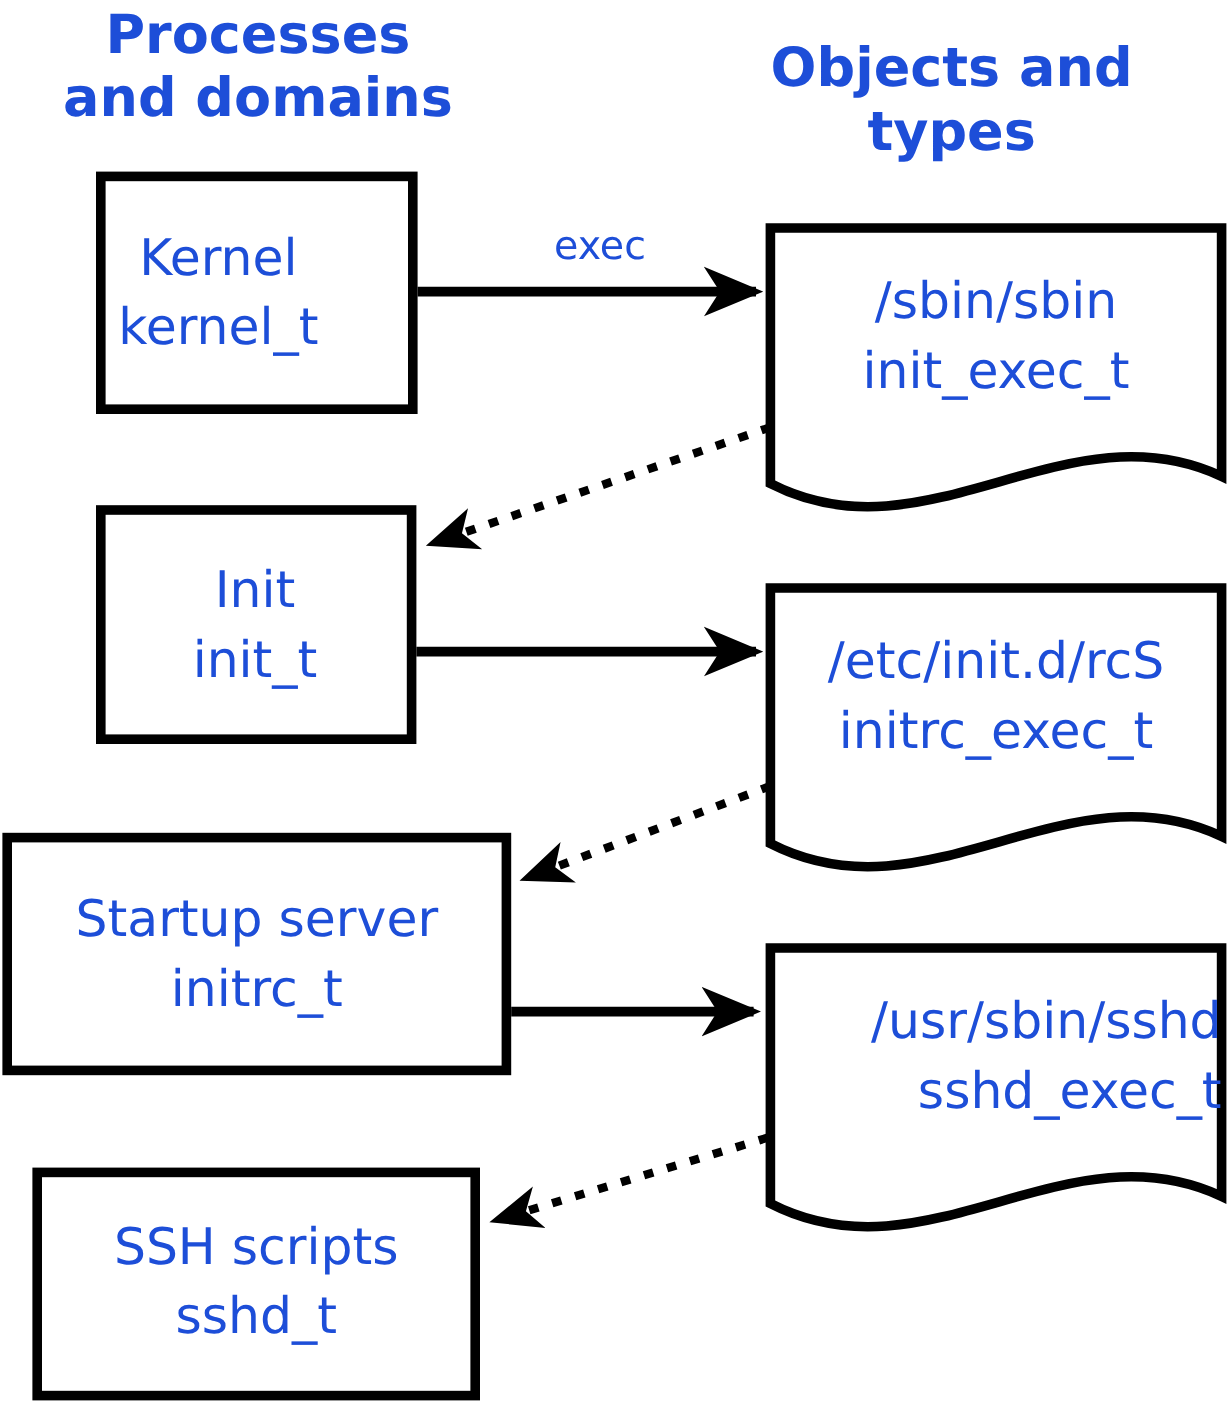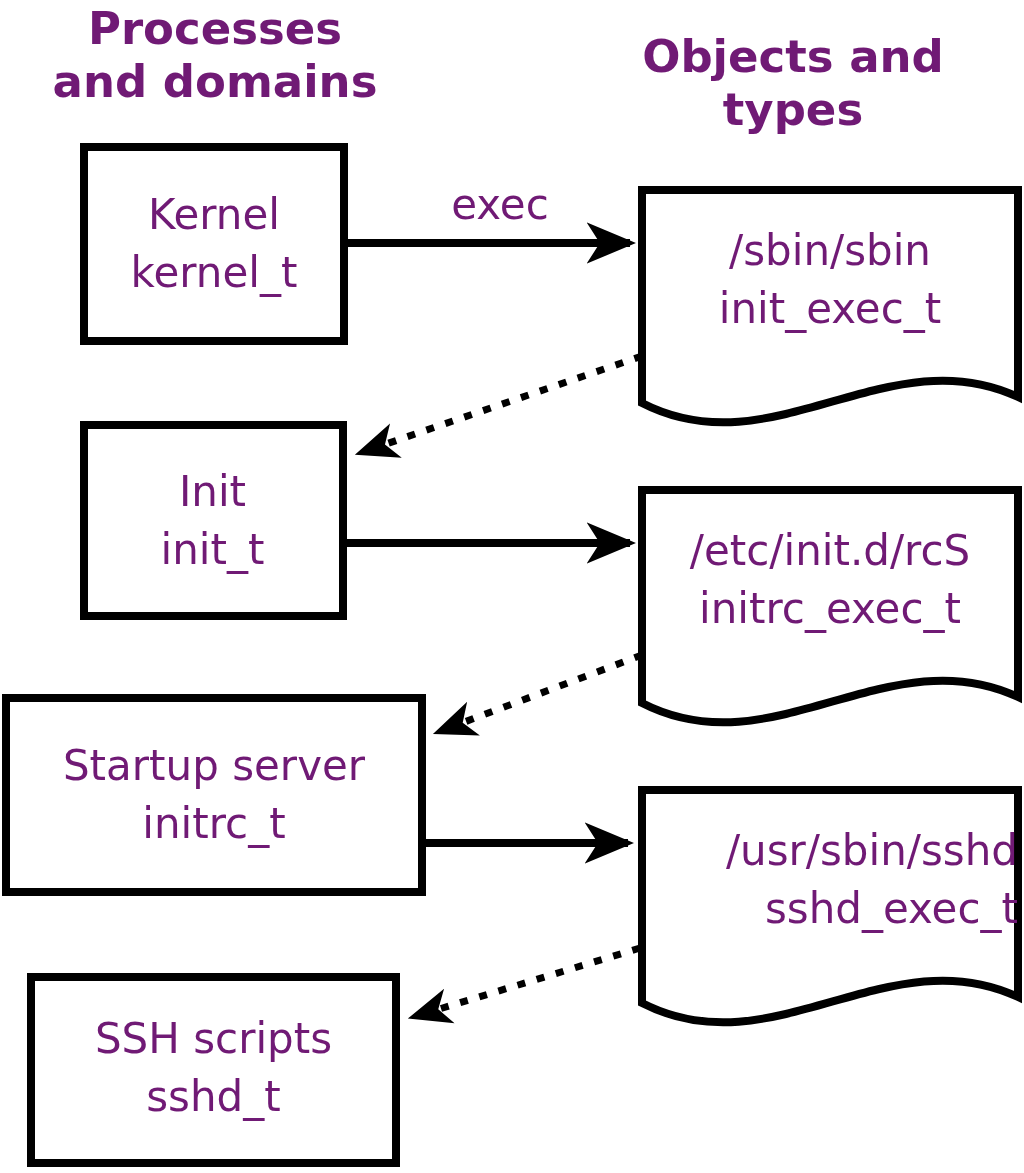--- a/index.html
+++ b/index.html
@@ -2,21 +2,21 @@
 <html><head>
 <meta charset="utf-8">
 <style>
   html, body { margin: 0; padding: 0; background: #ffffff; }
   #canvas {
     position: relative;
     width: 1024px;
     height: 1173px;
     background: #ffffff;
     font-family: "DejaVu Sans", "Liberation Sans", sans-serif;
-    color: #701a75;
+    color: #1d4ed8;
     overflow: hidden;
   }
   #diagram-svg {
     position: absolute;
     left: 0; top: 0;
     width: 1024px; height: 1173px;
     z-index: 1;
   }
   .col-header {
     position: absolute;
@@ -35,32 +35,32 @@
     display: flex;
     flex-direction: column;
     align-items: center;
     justify-content: center;
     text-align: center;
     font-size: 42px;
     line-height: 58px;
     white-space: nowrap;
     z-index: 2;
   }
-  #process-label-0 { left: 96px;  top: 143px; width: 236px; height: 202px; }
+  #process-label-0 { left: 64px;  top: 143px; width: 236px; height: 202px; }
   #process-label-1 { left: 79px;  top: 421px; width: 267px; height: 199px; }
   #process-label-2 { left: 2px;   top: 694px; width: 424px; height: 202px; }
   #process-label-3 { left: 27px;  top: 973px; width: 373px; height: 190px; }
   #object-label-0  { left: 642px; top: 190px; width: 376px; height: 180px; }
   #object-label-1  { left: 642px; top: 490px; width: 376px; height: 180px; }
   #object-label-2  { left: 642px; top: 790px; width: 376px; height: 180px; align-items: flex-end; }
   #exec-label {
     position: absolute;
     left: 430px; top: 183px; width: 140px;
     text-align: center;
-    font-size: 42px;
+    font-size: 33px;
     line-height: 44px;
     z-index: 2;
   }
 </style>
 </head>
 <body>
 
 <div id="canvas">
 
   <svg id="diagram-svg" viewBox="0 0 1024 1173" xmlns="http://www.w3.org/2000/svg">

